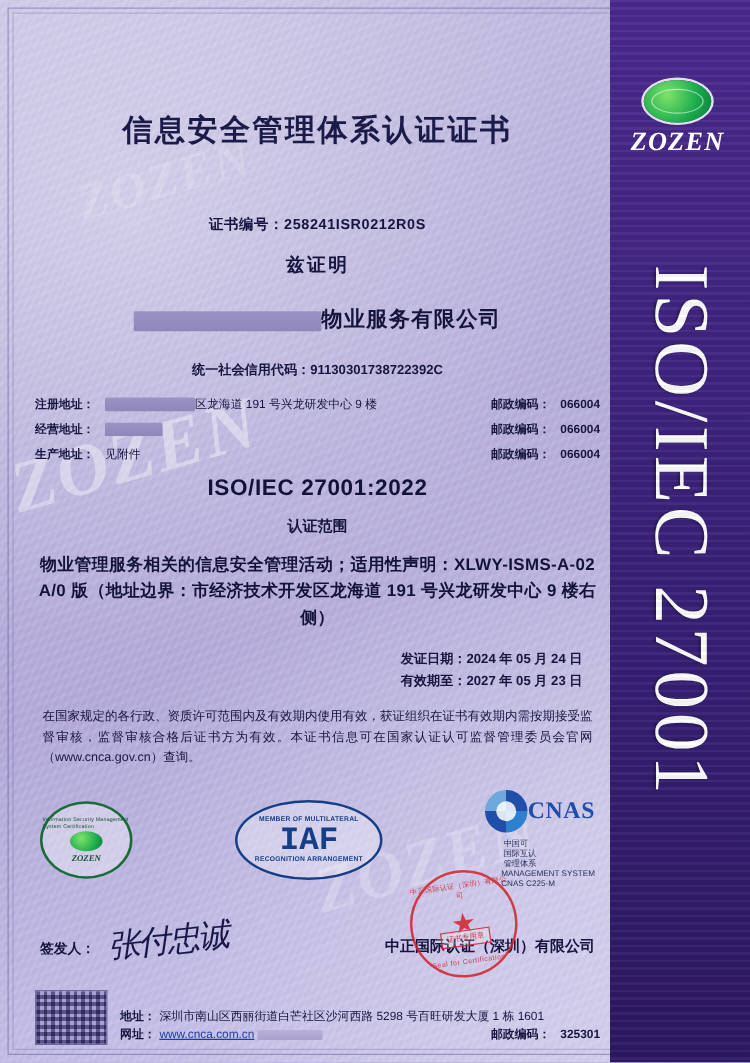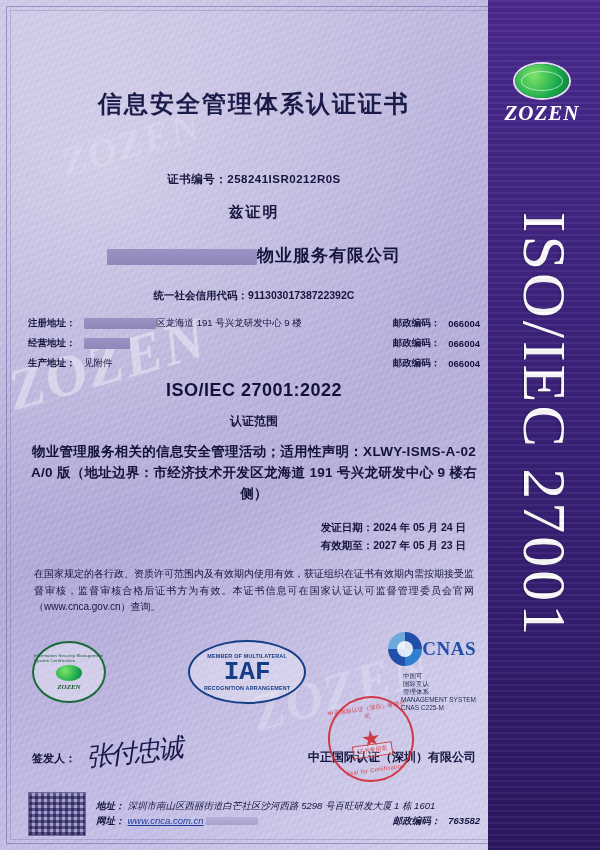--- a/index.html
+++ b/index.html
@@ -311,21 +311,21 @@
     position:absolute;bottom:7px;left:0;right:0;text-align:center;font-size:5.6px;letter-spacing:0.4px;
   }
   .seal .band{
     position:absolute;left:50%;top:56%;transform:translate(-50%,0);
     border:1px solid #d0232a;padding:1px 4px;font-size:6px;white-space:nowrap;background:rgba(255,255,255,0.25);
   }
 
   
   .footer {
     position:absolute; left:28px; right:120px; bottom:14px;
-    display:flex; align-items:center; gap:10px;font-style:italic;
+    display:flex; align-items:flex-end; gap:10px;
   }
   .qr {
     width:58px;height:44px;
     background:
       repeating-linear-gradient(90deg,#6f6a9a 0 3px, #cfcbe6 3px 6px),
       repeating-linear-gradient(0deg,#6f6a9a 0 3px, #cfcbe6 3px 6px);
     background-blend-mode:multiply;
     border:1px solid #6f6a9a;
     filter:blur(0.4px);
   }
@@ -477,18 +477,18 @@
         <span class="k">地址：</span>
         <span class="v">深圳市南山区西丽街道白芒社区沙河西路 5298 号百旺研发大厦 1 栋 1601</span>
       </div>
       <div class="foot-row">
         <span class="k">网址：</span>
         <span class="v">
           <span class="url">www.cnca.com.cn</span>
           <span class="strike-red"></span>
         </span>
         <span class="zip">邮政编码：</span>
-        <span class="zip">763582</span>
+        <span class="zip">325301</span>
       </div>
     </div>
   </div>
 
 </div>
 
 </body></html>

